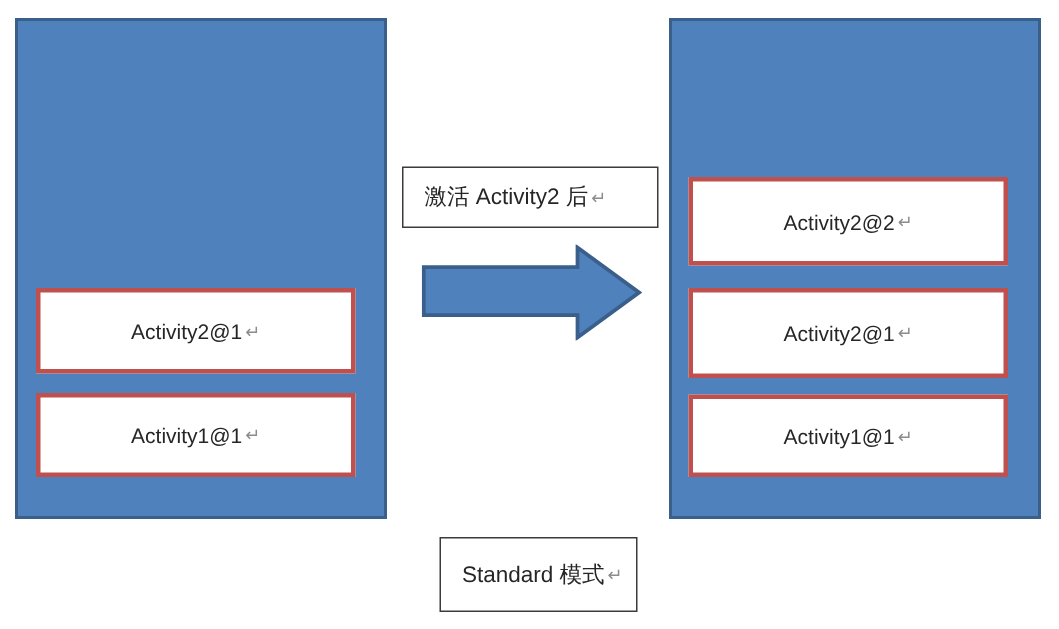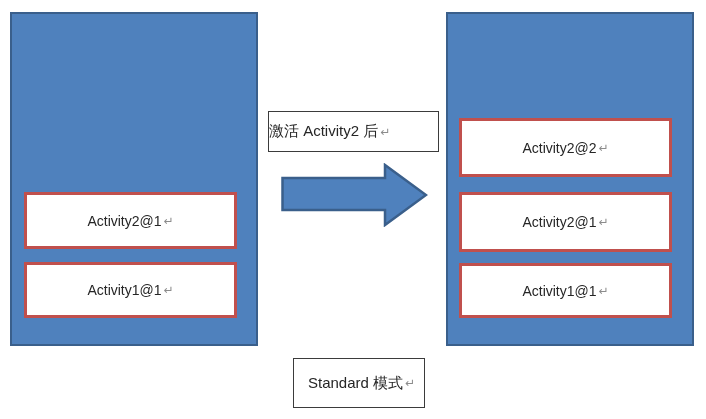--- a/index.html
+++ b/index.html
@@ -63,20 +63,21 @@
     align-items: center;
     font-size: 15px;
     color: var(--text);
     white-space: nowrap;
   }
   .arrow-caption {
     left: 268px;
     top: 111px;
     width: 171px;
     height: 41px;
+    padding-left: 14px;
   }
   .bottom-caption {
     left: 293px;
     top: 358px;
     width: 132px;
     height: 50px;
     padding-left: 14px;
   }
   .arrow-svg {
     position: absolute;

